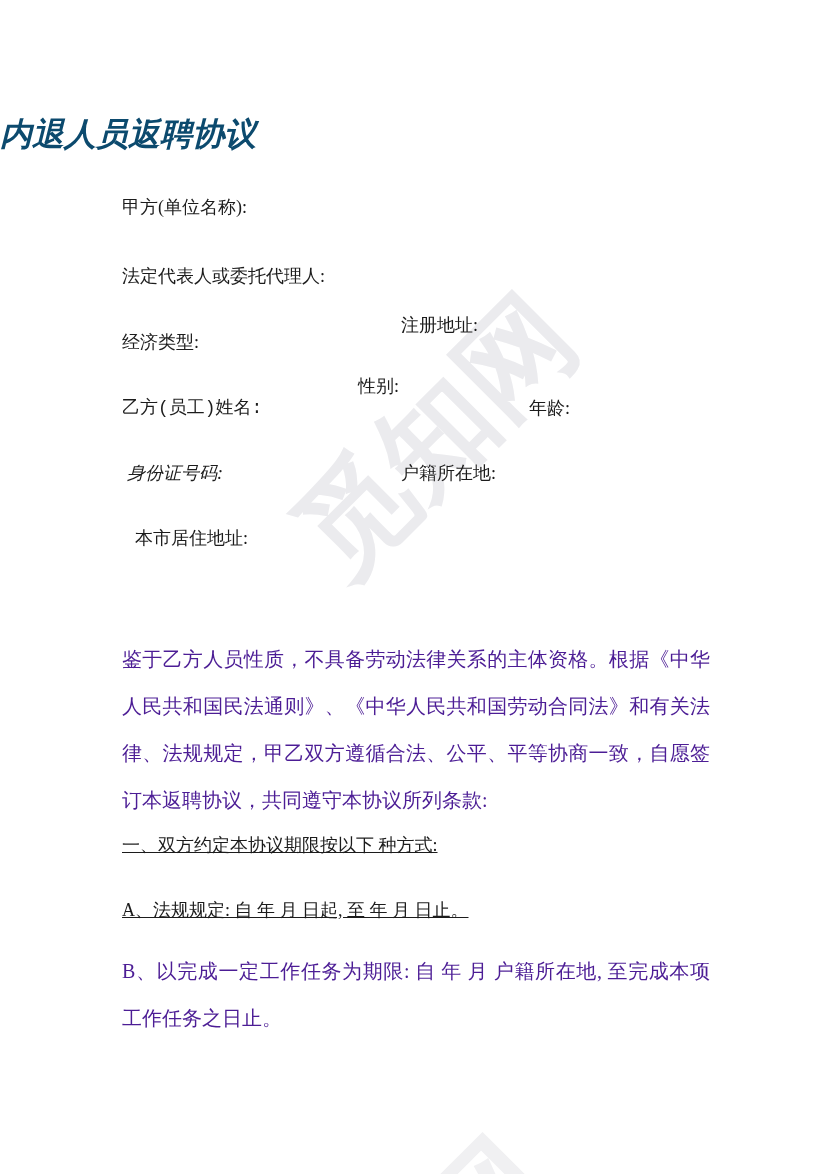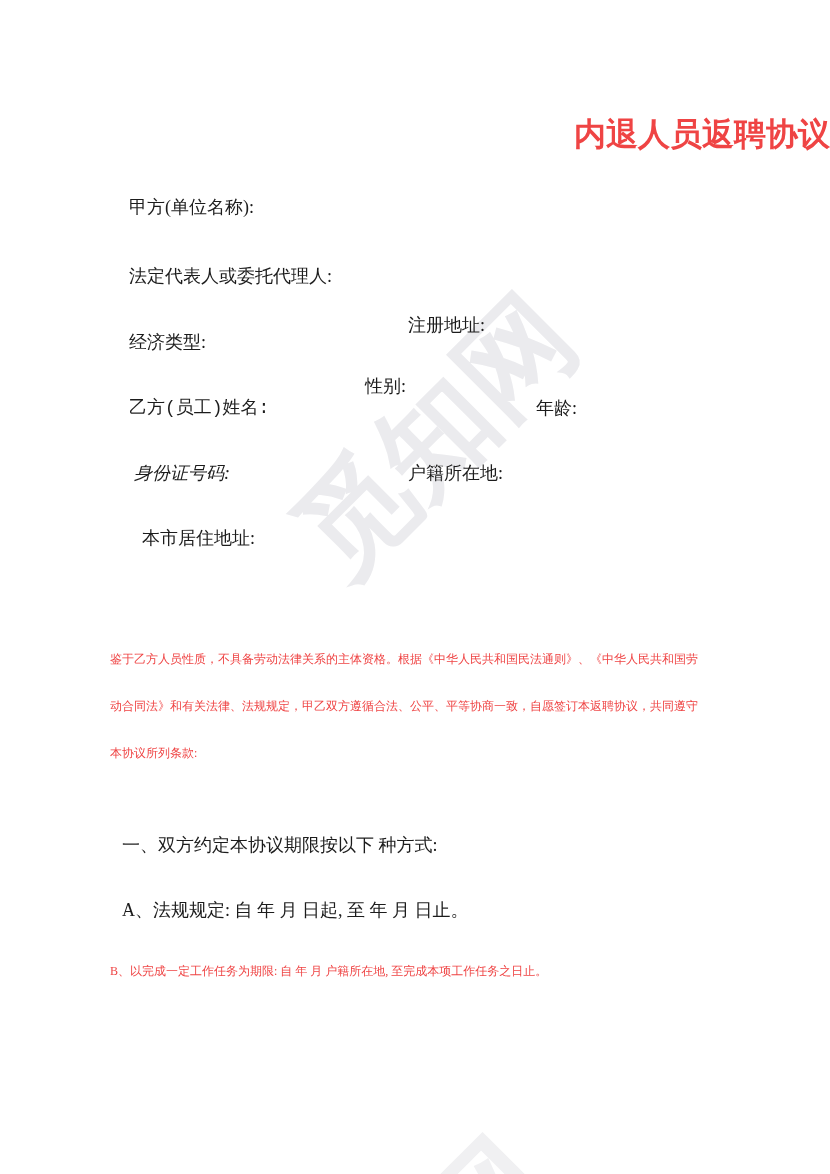--- a/index.html
+++ b/index.html
@@ -14,45 +14,46 @@
     background: #ffffff;
     overflow: hidden;
     font-family: "Liberation Serif", "DejaVu Serif", serif;
     color: #1c1c1c;
   }
   .abs { position: absolute; }
   .doc-title {
     left: 0;
     top: 112px;
     width: 830px;
-    text-align: right;
+    text-align: left;
     font-size: 32px;
     font-weight: 700;
     line-height: 1.4;
     letter-spacing: 0px;
-    color: #ef4444;
+    color: #0c4a6e;
+    font-style: italic;
   }
   .field-label {
     font-size: 18px;
     line-height: 22px;
     white-space: nowrap;
-    margin-left: 7px;
   }
   .para {
-    left: 110px;
+    left: 122px;
     width: 588px;
-    font-size: 12px;
+    font-size: 20px;
     line-height: 47px;
     text-align: justify;
-    color: #ef4444;
+    color: #4c1d95;
   }
   .single {
     font-size: 18px;
     line-height: 22px;
     white-space: nowrap;
+    text-decoration: underline;
   }
   .watermark-center {
     left: 268px;
     top: 380px;
     font-size: 112px;
     line-height: 1;
     white-space: nowrap;
     font-weight: 700;
     transform: rotate(-45deg);
     color: #ebebee;

